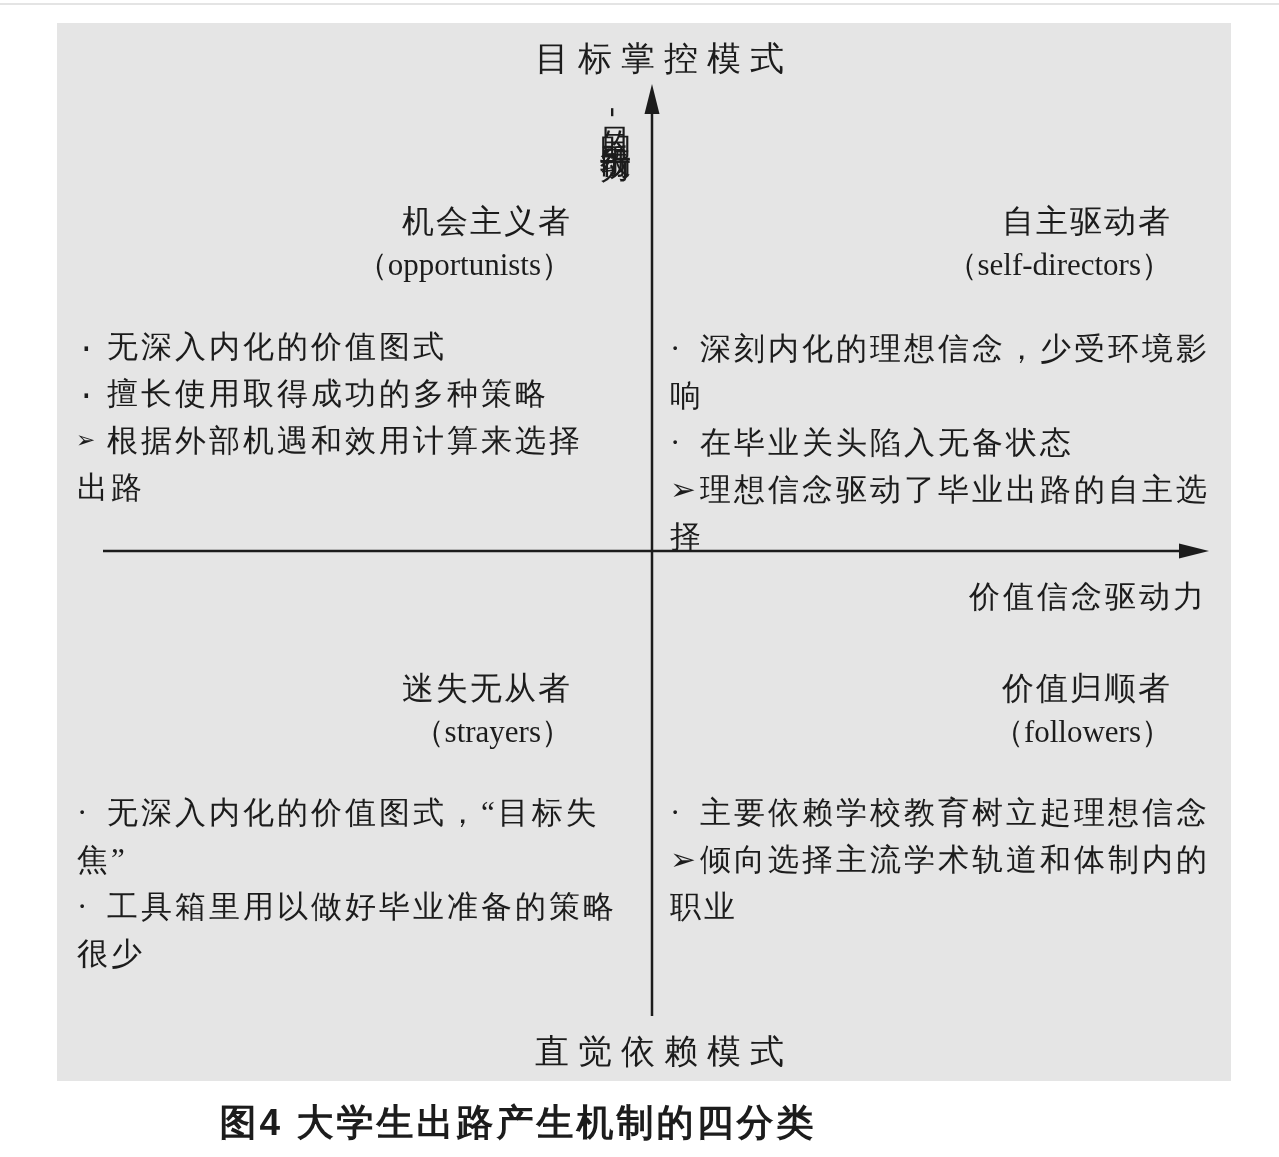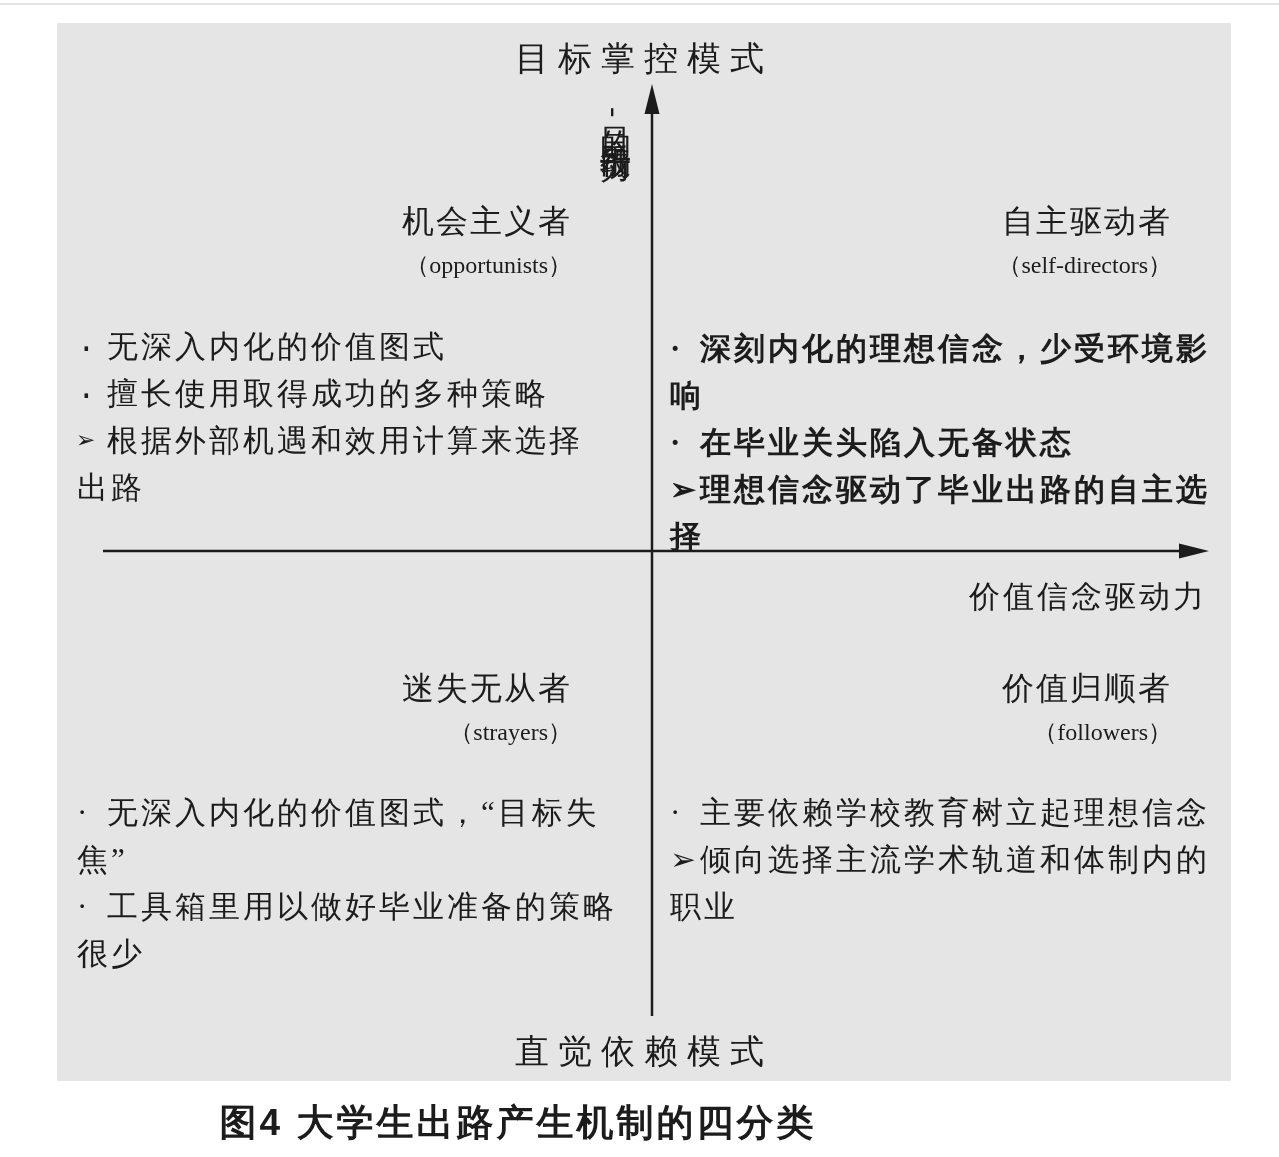--- a/index.html
+++ b/index.html
@@ -9,45 +9,45 @@
     color:#1c1c1c;overflow:hidden;
   }
   .top-rule{position:absolute;left:0;top:3px;width:1279px;height:2px;background:#e4e4e4;}
   .panel{
     position:absolute;left:57px;top:23px;width:1174px;height:1058px;
     background:#e5e5e5;
   }
   .axis-svg{position:absolute;left:0;top:0;width:1174px;height:1058px;pointer-events:none;}
   .panel-title{
     position:absolute;left:0;width:1174px;text-align:center;
-    font-size:34px;letter-spacing:9px;white-space:nowrap;
+    font-size:34px;letter-spacing:9px;white-space:nowrap;padding-left:20px;
   }
   .panel-title.top{top:13px;}
   .panel-title.bottom{top:1006px;}
   .y-label{
     position:absolute;left:540px;top:80px;
     writing-mode:vertical-rl;text-orientation:mixed;
     font-size:31px;letter-spacing:2px;line-height:36px;white-space:nowrap;
   }
   .x-label{
     position:absolute;right:24px;top:553px;
     font-size:31px;letter-spacing:3px;white-space:nowrap;
   }
   .q-head{position:absolute;width:460px;text-align:right;line-height:44px;}
   .q-head .zh{font-size:32px;letter-spacing:2px;}
-  .q-head .en{font-size:24px;}
+  .q-head .en{font-size:31px;}
   .q-head.tl{left:55px;top:176px;}
   .q-head.tr{left:655px;top:176px;}
   .q-head.bl{left:55px;top:643px;}
   .q-head.br{left:655px;top:643px;}
   .q-list{position:absolute;font-size:31px;letter-spacing:3px;line-height:47px;}
   .q-list p{margin:0;}
   .q-list .mk{display:inline-block;width:30px;letter-spacing:0;}
   .q-list.tl{left:20px;top:302px;width:535px;font-family:Liberation Mono, monospace;}
-  .q-list.tr{left:613px;top:302px;width:560px;font-weight:bold;}
+  .q-list.tr{left:613px;top:302px;width:560px;}
   .q-list.bl{left:20px;top:766px;width:560px;}
   .q-list.br{left:613px;top:766px;width:560px;}
   .caption{
     position:absolute;left:0;top:1098px;width:1036px;text-align:center;
     font-family:"Liberation Sans","DejaVu Sans",sans-serif;
     font-weight:bold;font-size:37px;letter-spacing:3px;
   }
 </style>
 </head>
 <body>

